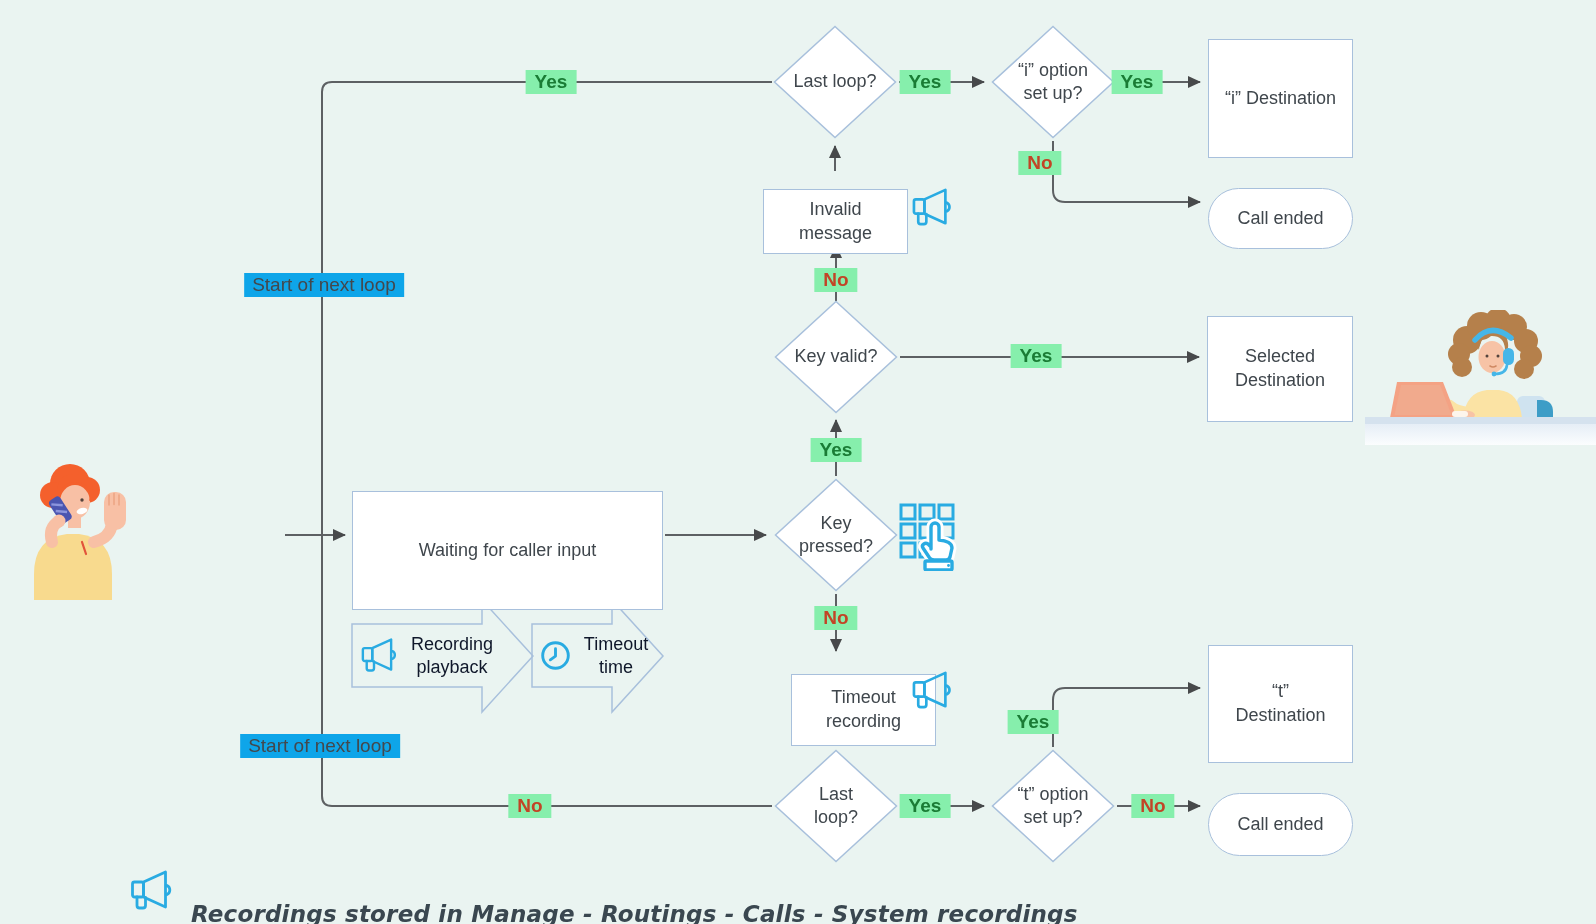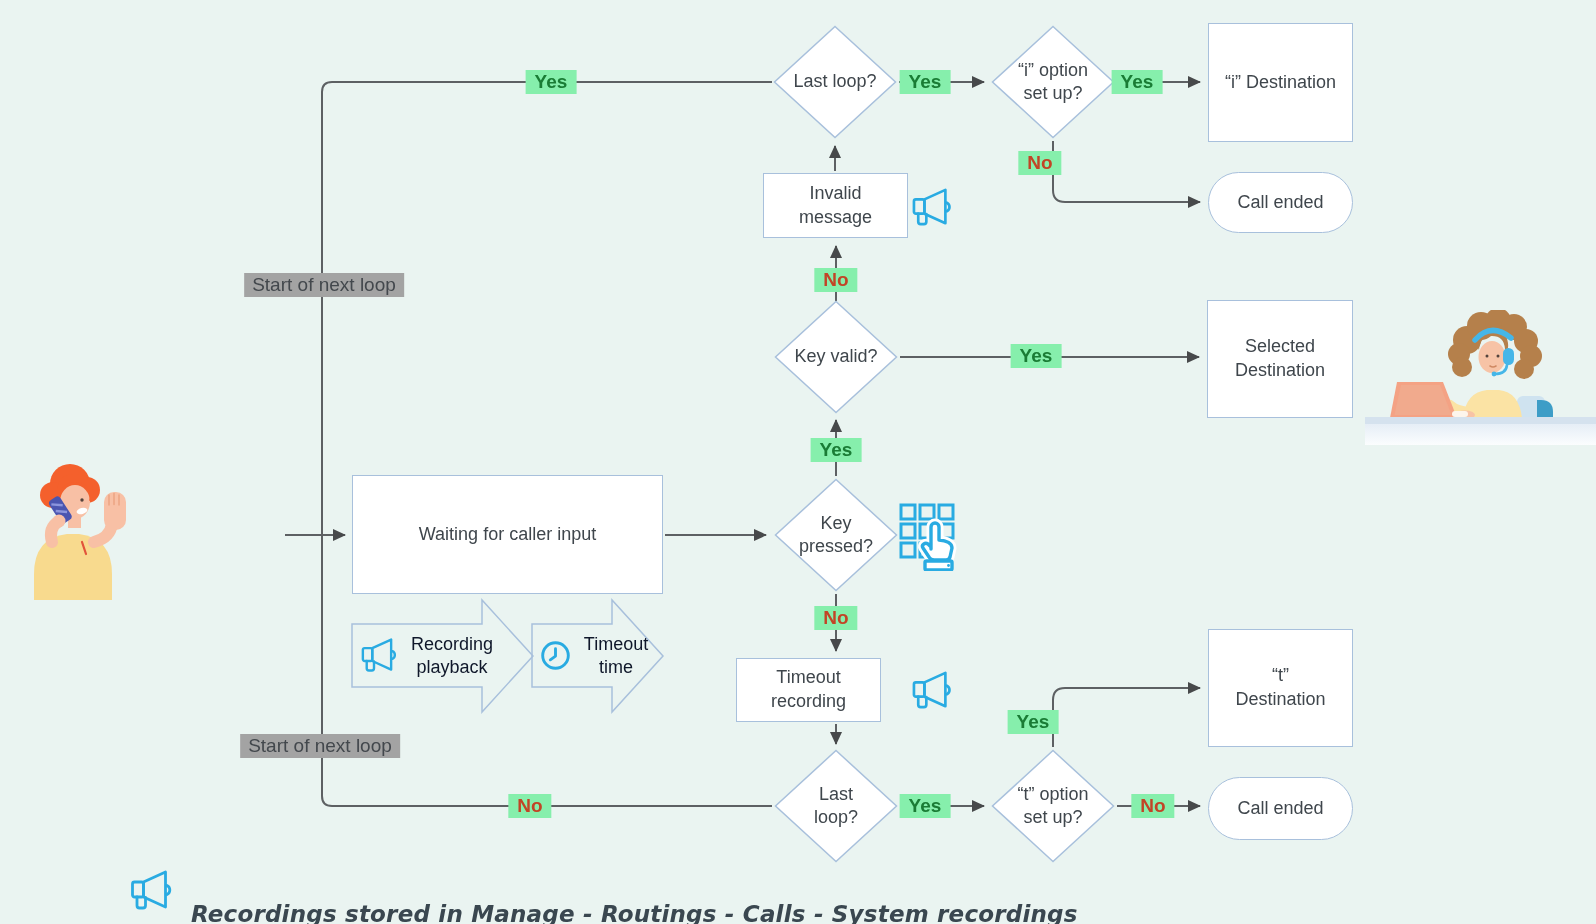--- a/index.html
+++ b/index.html
@@ -2,32 +2,32 @@
 <html><head>
 <meta charset="utf-8">
 <title>IVR Call Flow</title>
 <style>
   html,body{margin:0;padding:0;}
   body{font-family:"Liberation Sans", sans-serif; background:#eaf4f1;}
   .canvas{position:relative;width:1596px;height:924px;background:#eaf4f1;overflow:hidden;}
   .layer{position:absolute;left:0;top:0;pointer-events:none;}
   .node{position:absolute;background:#ffffff;border:1.5px solid #a8c0dc;box-sizing:border-box;
         display:flex;align-items:center;justify-content:center;text-align:center;
-        color:#3f464c;font-size:18px;line-height:1.32;}
+        color:#3f464c;font-size:18px;line-height:1.32;margin-top:16px;}
   .pill{border-radius:34px;}
   .nlabel{display:block;}
   .stack{display:flex;flex-direction:column;align-items:center;gap:7px;}
   .diamond{position:absolute;width:124px;height:114px;display:flex;align-items:center;justify-content:center;}
   .diamond svg{position:absolute;left:0;top:0;}
   .dlabel{position:relative;z-index:2;font-size:18px;line-height:1.28;color:#3f464c;text-align:center;}
   .elabel{position:absolute;transform:translate(-50%,-50%);background:#86efac;
           padding:1px 9px;font-size:19px;font-weight:600;white-space:nowrap;z-index:3;}
   .yes{color:#1a7c35}
   .no{color:#c24426}
-  .snl{position:absolute;transform:translate(-50%,-50%);background:#a3a3a3;padding:1px 8px;
+  .snl{position:absolute;transform:translate(-50%,-50%);background:#0ea5e9;padding:1px 8px;
        font-size:19px;font-weight:400;color:#43484d;white-space:nowrap;z-index:3;}
   .atext{position:absolute;font-size:18px;line-height:1.25;color:#0f172a;
          display:flex;align-items:center;justify-content:center;text-align:center;z-index:2;}
   .icon{position:absolute;z-index:2;}
   .note-text{position:absolute;left:191px;top:868px;height:40px;display:flex;align-items:center;
              font-size:23px;font-style:italic;font-weight:600;color:#3a4750;
              font-family:"DejaVu Sans", sans-serif;letter-spacing:.2px;white-space:nowrap;margin-top:26px;}
 </style>
 </head>
 <body>
@@ -123,34 +123,34 @@
     <span class="nlabel">Waiting for caller input</span>
   </div>
 
   <div class="node" style="left:763px;top:173px;width:145px;height:65px">
     <span class="nlabel" style="width:90px">Invalid message</span>
   </div>
   <svg class="icon" style="left:911px;top:187px" width="44" height="40">
       <use href="#sym-megaphone"></use>
     </svg>
 
-  <div class="node" style="left:736px;top:658px;width:145px;height:64px">
+  <div class="node" style="left:791px;top:658px;width:145px;height:72px">
     <span class="nlabel" style="width:92px">Timeout recording</span>
   </div>
   <svg class="icon" style="left:911px;top:670px" width="44" height="40">
       <use href="#sym-megaphone"></use>
     </svg>
 
   <div class="node" style="left:1208px;top:23px;width:145px;height:119px">
     <span class="nlabel" style="width:112px">“i” Destination</span>
   </div>
   <div class="node pill" style="left:1208px;top:172px;width:145px;height:61px">
     <span class="nlabel">Call ended</span>
   </div>
-  <div class="node" style="left:1207px;top:300px;width:146px;height:118px">
+  <div class="node" style="left:1207px;top:300px;width:146px;height:106px">
     <span class="nlabel" style="width:112px">Selected Destination</span>
   </div>
   <div class="node" style="left:1208px;top:629px;width:145px;height:118px">
     <span class="nlabel" style="width:112px">“t” Destination</span>
   </div>
   <div class="node pill" style="left:1208px;top:777px;width:145px;height:63px">
     <span class="nlabel">Call ended</span>
   </div>
 
   <div class="diamond" style="left:773px;top:25px">

